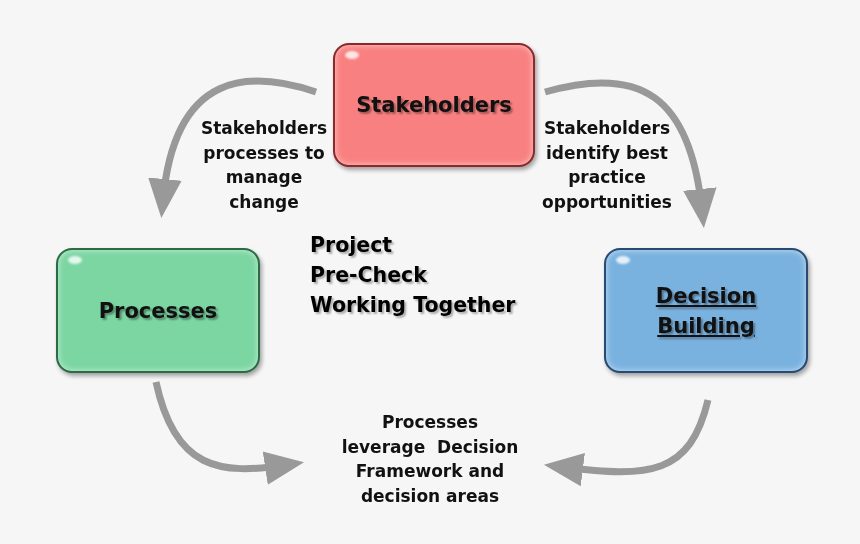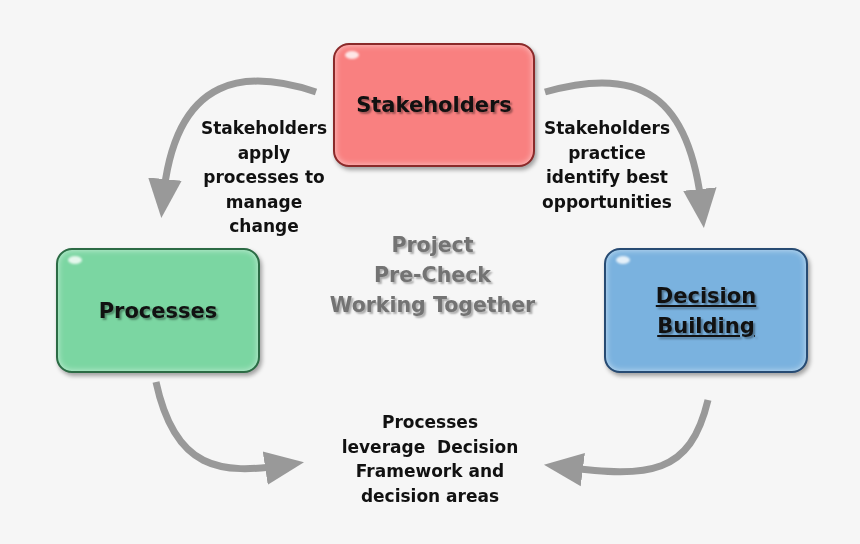--- a/index.html
+++ b/index.html
@@ -12,22 +12,22 @@
          box-shadow: 2px 3px 4px rgba(0,0,0,0.35), inset 0 0 6px rgba(255,255,255,0.6); }
   .box::before { content:""; position:absolute; left:10px; top:6px; width:14px; height:8px; border-radius:50%;
          background:rgba(255,255,255,0.8); filter:blur(1px); }
   .stake { left:333px; top:43px; width:198px; height:120px; background:#f98080; border:2px solid #8a2a2a; }
   .proc  { left:56px; top:248px; width:200px; height:121px; background:#7bd6a2; border:2px solid #2c6b45; }
   .dec   { left:604px; top:248px; width:200px; height:121px; background:#7ab2df; border:2px solid #274b73;text-decoration:underline; }
   .label { position:absolute; text-align:center; font-weight:bold; color:#111; font-size:17px; line-height:24.5px; }
   .l-left { left:192px; top:116px; width:144px; }
   .l-right { left:534px; top:116px; width:146px; }
   .l-bottom { left:320px; top:410px; width:220px; }
-  .center { position:absolute; left:310px; top:230px; width:245px; text-align:center; font-weight:bold;
-            font-size:20.5px; line-height:30px; color:#737373; text-shadow:2px 2px 2px rgba(0,0,0,0.3); }
+  .center { position:absolute; left:310px; top:230px; width:245px; text-align:left; font-weight:bold;
+            font-size:20.5px; line-height:30px; color:#000000; text-shadow:2px 2px 2px rgba(0,0,0,0.3); }
 </style>
 </head>
 <body>
 
 <svg class="arrows" width="860" height="544">
   <defs>
     <marker id="ah" markerWidth="6" markerHeight="6" refX="3" refY="3" orient="auto" markerUnits="strokeWidth">
       <path d="M0,0.6 L5.6,3 L0,5.4 z" fill="#999"></path>
     </marker>
   </defs>
@@ -49,30 +49,29 @@
 
 <div class="box dec">
   <div>
     <div>Decision</div>
     <div>Building</div>
   </div>
 </div>
 
 <div class="label l-left">
   <div>Stakeholders</div>
-  <div>apply</div>
   <div>processes to</div>
   <div>manage</div>
   <div>change</div>
 </div>
 
 <div class="label l-right">
   <div>Stakeholders</div>
+  <div>identify best</div>
   <div>practice</div>
-  <div>identify best</div>
   <div>opportunities</div>
 </div>
 
 <div class="center">
   <div>Project</div>
   <div>Pre-Check</div>
   <div>Working Together</div>
 </div>
 
 <div class="label l-bottom">

